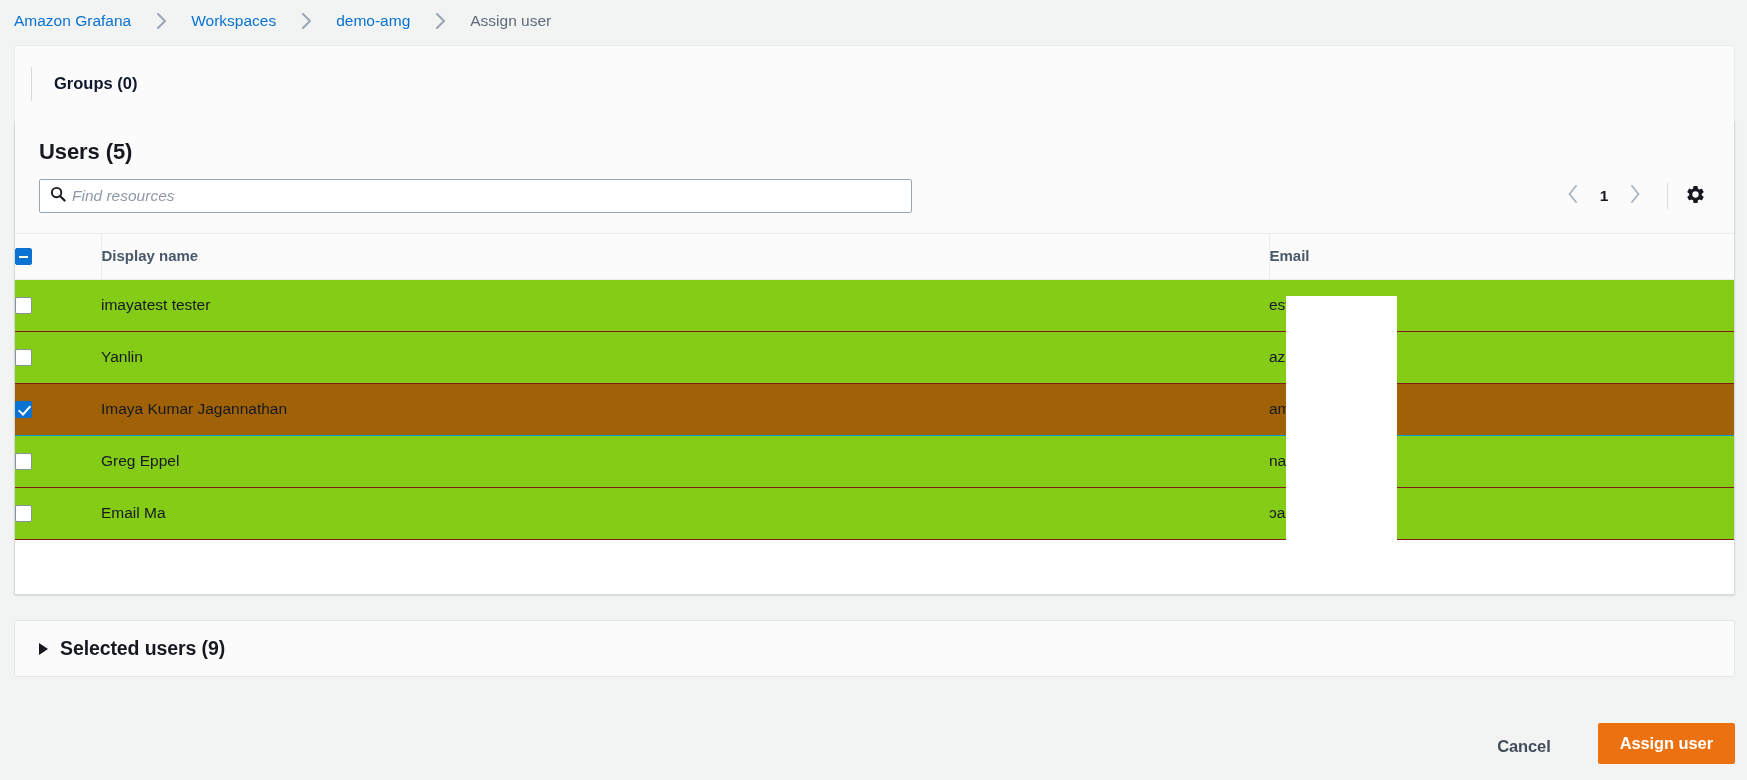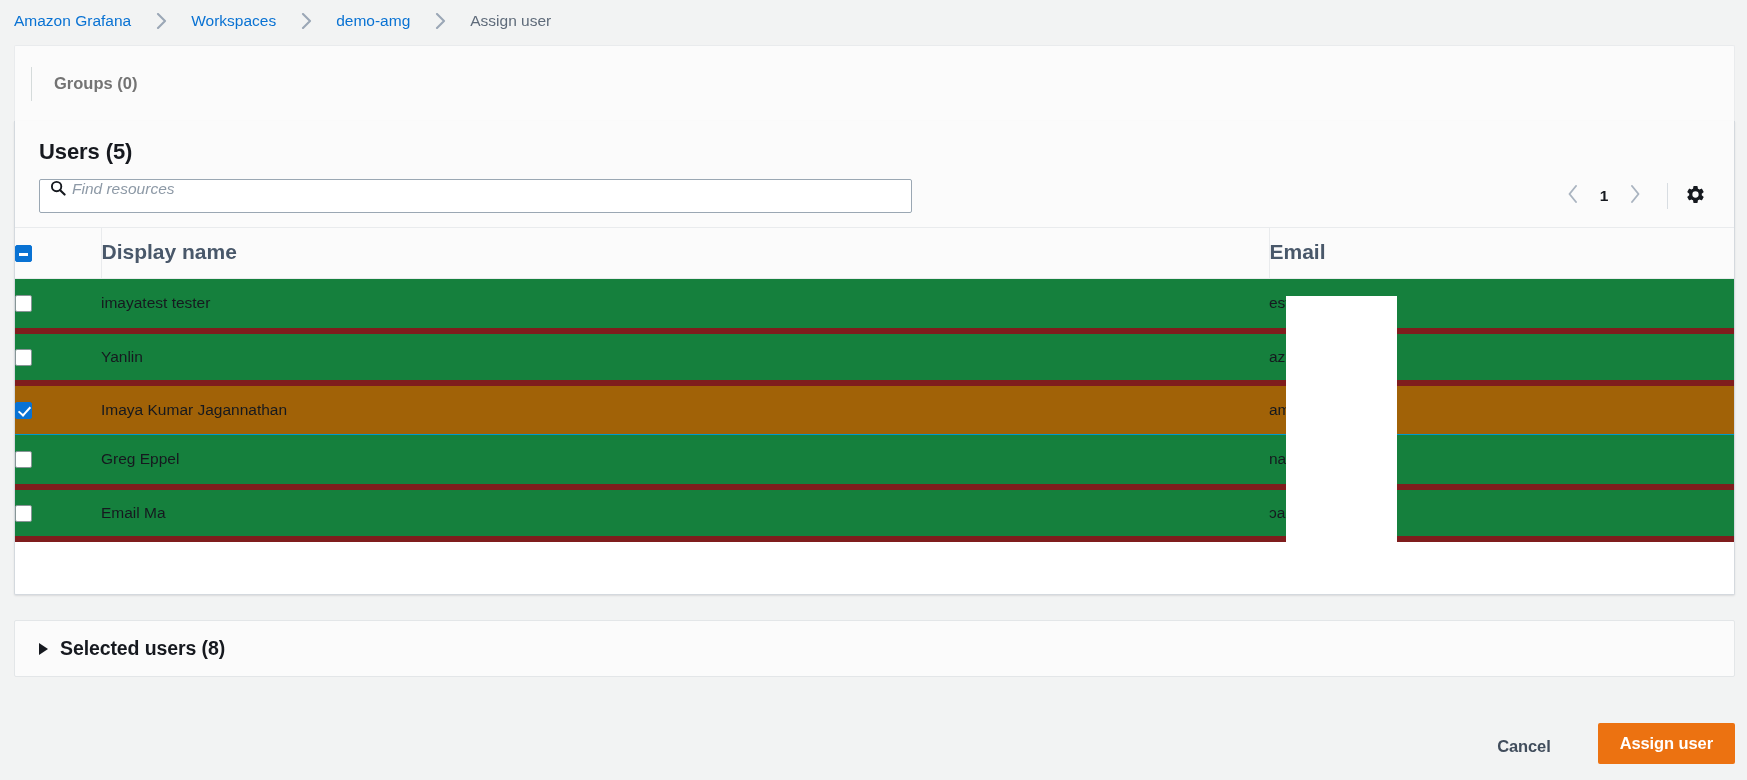--- a/index.html
+++ b/index.html
@@ -65,21 +65,21 @@
     height: 100%;
     padding-left: 16px;
   }
   .tab {
     display: flex;
     align-items: center;
     position: relative;
     padding: 0 22px;
     font-size: 16.5px;
     font-weight: bold;
-    color: #737373;
+    color: #0f172a;
     cursor: pointer;
     user-select: none;
   }
   .tab.active { color: #e8730a; }
   .tab.active::after {
     content: "";
     position: absolute;
     left: 0; right: 0; bottom: -1px;
     height: 4px;
     background: #16191f;
@@ -100,21 +100,21 @@
     height: 474px;
     background: #ffffff;
     border: 1px solid #d4d9de;
     border-top: none;
     border-radius: 0 0 2px 2px;
     box-shadow: 0 1px 2px rgba(0,7,22,0.10);
     overflow: hidden;
   }
   .tablecard-head {
     background: #fbfbfb;
-    padding: 18px 24px 14px 24px;
+    padding: 18px 24px 20px 24px;
     border-bottom: 1px solid #e9ebed;
   }
   .card-title {
     font-size: 22px;
     font-weight: bold;
     color: #16191f;
     letter-spacing: -0.1px;
     margin-bottom: 14px;
   }
   .toolsrow {
@@ -123,21 +123,21 @@
     justify-content: space-between;
   }
   .searchbox {
     position: relative;
     width: 873px;
     height: 34px;
     background: #ffffff;
     border: 1px solid #9aa7b3;
     border-radius: 2px;
     display: flex;
-    align-items: flex-start;
+    align-items: center;
     padding: 0 10px;
     gap: 6px;
     cursor: text;
   }
   .searchbox svg { flex: none; }
   .search-input {
     border: none;
     outline: none;
     flex: 1;
     font-family: "Liberation Sans", sans-serif;
@@ -184,35 +184,35 @@
 
   
   table.users {
     width: 100%;
     border-collapse: collapse;
     table-layout: fixed;
   }
   table.users th {
     background: #fbfbfb;
     text-align: left;
-    font-size: 21px;
+    font-size: 15px;
     font-weight: bold;
     color: #49586a;
     padding: 12px 0 14px 0;
     border-bottom: 1px solid #e9ebed;
     vertical-align: middle;
   }
   table.users td {
     font-size: 15.5px;
     color: #16191f;
     padding: 0;
     height: 52px;
     vertical-align: middle;
-    border-bottom: 6px solid #7f1d1d;
-    background: #15803d;
+    border-bottom: 1px solid #7f1d1d;
+    background: #84cc16;
   }
   .col-check { width: 86px; }
   .col-name  { width: 1168px; }
   .col-email { width: auto; }
 
   th.col-check, td.col-check { padding-left: 24px; }
   th.col-name  { padding-left: 10px; border-left: 1px solid #e9ebed; }
   th.col-email { padding-left: 26px; border-left: 1px solid #e9ebed; }
   td.col-name  { padding-left: 10px; }
   td.col-email { padding-left: 26px; }
@@ -470,21 +470,21 @@
         </tr>
 
       </tbody>
     </table>
 
     <div class="redact"></div>
   </div>
 
   <div class="expandcard">
     <span class="caret"></span>
-    <span class="expand-label">Selected users (8)</span>
+    <span class="expand-label">Selected users (9)</span>
   </div>
 
   <div class="footer">
     <button class="btn-cancel">Cancel</button>
     <button class="btn-primary">Assign user</button>
   </div>
 
 </div>
 
 </body></html>

